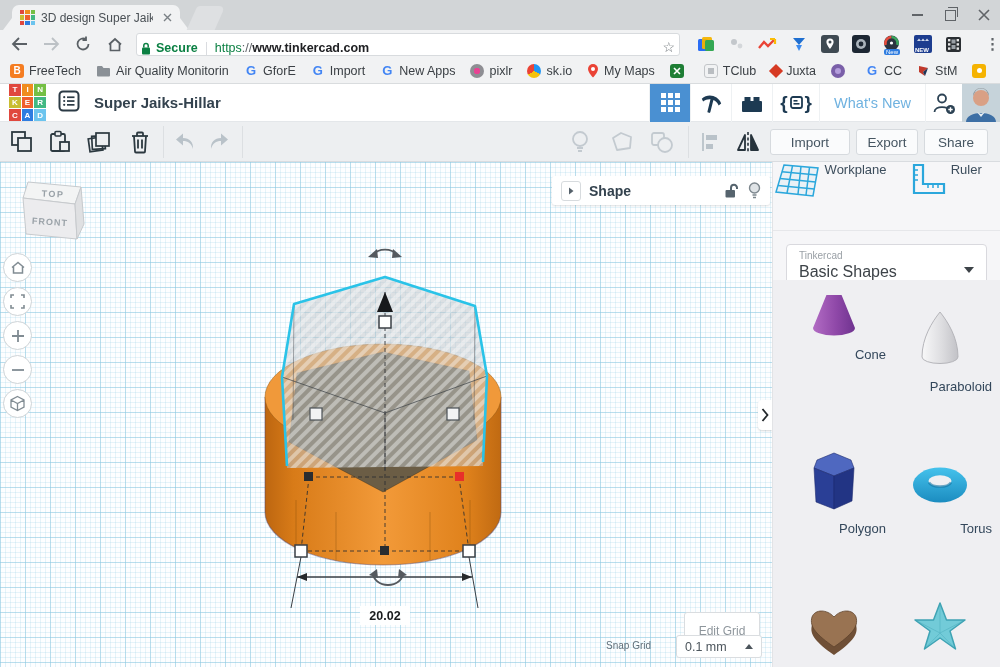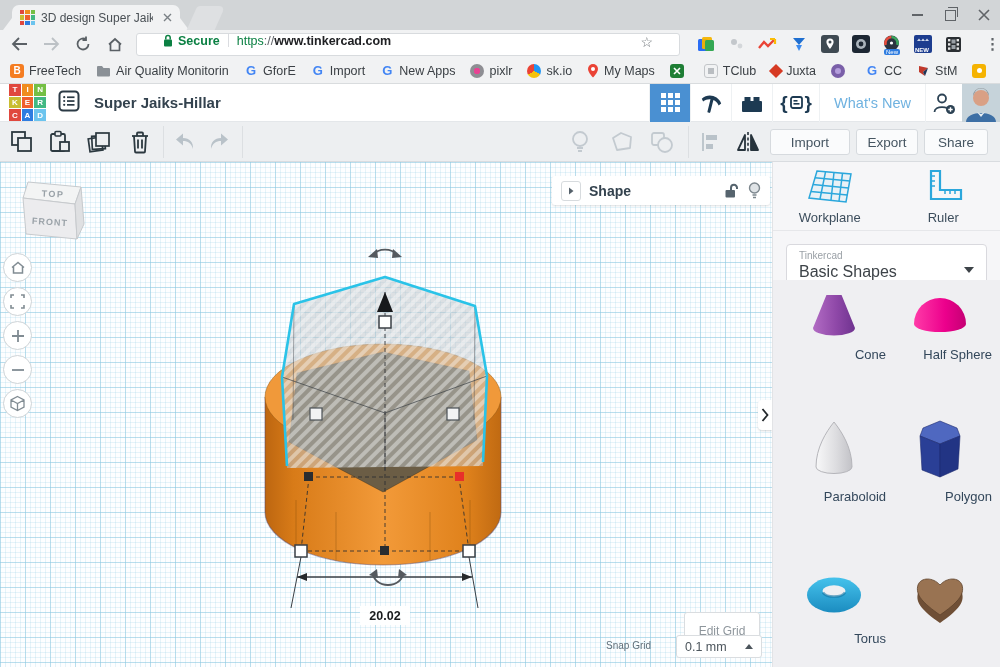--- a/index.html
+++ b/index.html
@@ -19,21 +19,21 @@
   .tabclose{margin-left:auto;flex:none;}
   .newtab{position:absolute;left:192px;top:6px;width:28px;height:24px;background:#dee0e2;transform:skewX(-24deg);border-radius:3px 6px 0 0;}
   .winctl{position:absolute;right:10px;top:0;height:30px;display:flex;align-items:center;gap:22px;}
   .wmin{width:11px;height:2px;background:#606468;}
   .wrest{width:9px;height:9px;border:1.6px solid #606468;position:relative;}
   .wrest:before{content:"";position:absolute;left:2px;top:-4px;width:9px;height:9px;border-top:1.6px solid #606468;border-right:1.6px solid #606468;}
   
   .navbar{position:absolute;left:0;top:30px;width:1000px;height:28px;background:#f1f2f3;display:flex;align-items:center;}
   .navico{width:26px;height:22px;display:flex;align-items:center;justify-content:center;flex:none;margin-left:6px;}
   .addressbar{height:21px;width:568px;margin-left:8px;background:#fff;border:1px solid #d8dbde;border-radius:3px;
-      display:flex;align-items:flex-start;padding:0 26px;font-size:12.5px;}
+      display:flex;align-items:flex-end;padding:0 4px;font-size:12.5px;}
   .sec{color:#0b8043;font-weight:bold;margin-left:5px;}
   .urldiv{width:1px;height:13px;background:#dadce0;margin:0 8px;}
   .uscheme{color:#0b8043;}
   .usep{color:#5f6368;}
   .uhost{color:#202124;font-weight:bold;}
   .upath{color:#84898e;white-space:nowrap;overflow:hidden;max-width:300px;}
   .star{margin-left:auto;color:#6e7479;font-size:14px;}
   .extrow{display:flex;align-items:center;gap:12px;margin-left:16px;}
   .ext{width:19px;height:19px;position:relative;flex:none;display:flex;align-items:center;justify-content:center;}
   .menudots{color:#5f6368;font-size:15px;font-weight:bold;margin-left:10px;letter-spacing:0;}
@@ -80,21 +80,21 @@
      font-size:12px;color:#8e969c;display:flex;align-items:center;justify-content:center;box-sizing:border-box;}
   .snaplabel{position:absolute;left:606px;top:478px;font-size:10px;color:#5f6e79;}
   .snapsel{position:absolute;left:676px;top:473px;width:86px;height:23px;background:#fff;border:1px solid #dadde0;border-radius:3px;
      font-size:12.5px;color:#4c555c;display:flex;align-items:center;padding:0 8px;box-sizing:border-box;gap:8px;}
   .upcaret{width:0;height:0;border-left:4px solid transparent;border-right:4px solid transparent;border-bottom:5px solid #4c555c;margin-left:auto;}
   .sidehandle{position:absolute;left:758px;top:238px;width:14px;height:30px;background:#fff;border-radius:4px 0 0 4px;
      box-shadow:0 1px 2px rgba(0,0,0,.15);display:flex;align-items:center;justify-content:center;}
   
   .sidebar{position:absolute;left:772px;top:162px;width:228px;height:505px;background:#f6f6f8;border-left:1px solid #e2e3e6;box-sizing:border-box;}
   .tools{display:flex;height:68px;border-bottom:1px solid #e6e7ea;}
-  .tool{width:50%;display:flex;flex-direction:column;align-items:center;justify-content:center;gap:4px;}
+  .tool{width:50%;display:flex;flex-direction:row;align-items:flex-start;justify-content:center;gap:4px;}
   .toollabel{font-size:13px;color:#3c4d5c;}
   .category{margin:13px 13px 0 13px;height:46px;background:#fff;border:1px solid #d9d9de;border-radius:4px;
      padding:5px 12px;box-sizing:border-box;position:relative;}
   .catbrand{font-size:10px;color:#9aa0a6;}
   .catname{font-size:16px;color:#3d4348;margin-top:2px;}
   .caret{position:absolute;right:12px;top:22px;width:0;height:0;border-left:5px solid transparent;border-right:5px solid transparent;border-top:6px solid #3d4348;}
   .gallery{position:absolute;left:0;top:118px;width:228px;height:387px;background:#efeff2;overflow:hidden;
      display:flex;flex-wrap:wrap;padding:0 8px;box-sizing:border-box;align-content:flex-start;}
   .card{width:104px;margin:15px 1px 28px 1px;text-align:right;}
   .cimg{height:80px;display:flex;align-items:flex-end;justify-content:center;}
@@ -663,36 +663,20 @@
                 <stop offset=".55" stop-color="#8f48a8"></stop>
                 <stop offset="1" stop-color="#6f3390"></stop>
               </linearGradient>
             </defs>
         <path d="M35,8 C36.5,8 37.5,9.5 38.5,12 L56,55 A21,7.5 0 0 1 14,55 L31.5,12 C32.5,9.5 33.5,8 35,8 Z" fill="url(#gCone)"></path>
         <path d="M14,55 A21,7.5 0 0 0 56,55 A21,7.5 0 0 1 14,55 Z" fill="#6f3390" opacity=".5"></path>
           </svg>
         </div>
       <div class="clabel">Cone</div>
     </div>
-    <div class="card cut">
-      <div class="cimg">
-          <svg width="70" height="70" viewBox="0 0 70 70">
-        <defs>
-              <linearGradient id="gHS" x1="0" x2="1">
-                <stop offset="0" stop-color="#ff3ba8"></stop>
-                <stop offset=".6" stop-color="#ec008c"></stop>
-                <stop offset="1" stop-color="#c50074"></stop>
-              </linearGradient>
-            </defs>
-        <path d="M9,51 A26,26 0 0 1 61,51 A26,8 0 0 1 9,51 Z" fill="url(#gHS)"></path>
-        <path d="M9,51 A26,8 0 0 0 61,51 A26,8 0 0 1 9,51 Z" fill="#b00068" opacity=".45"></path>
-          </svg>
-        </div>
-      <div class="clabel">Half Sphere</div>
-    </div>
     <div class="card">
       <div class="cimg">
           <svg width="70" height="70" viewBox="0 0 70 70">
         <defs>
               <linearGradient id="gPar" x1="0" x2="1">
                 <stop offset="0" stop-color="#f8f8f9"></stop>
                 <stop offset=".55" stop-color="#dddde0"></stop>
                 <stop offset="1" stop-color="#c2c2c7"></stop>
               </linearGradient>
             </defs>

